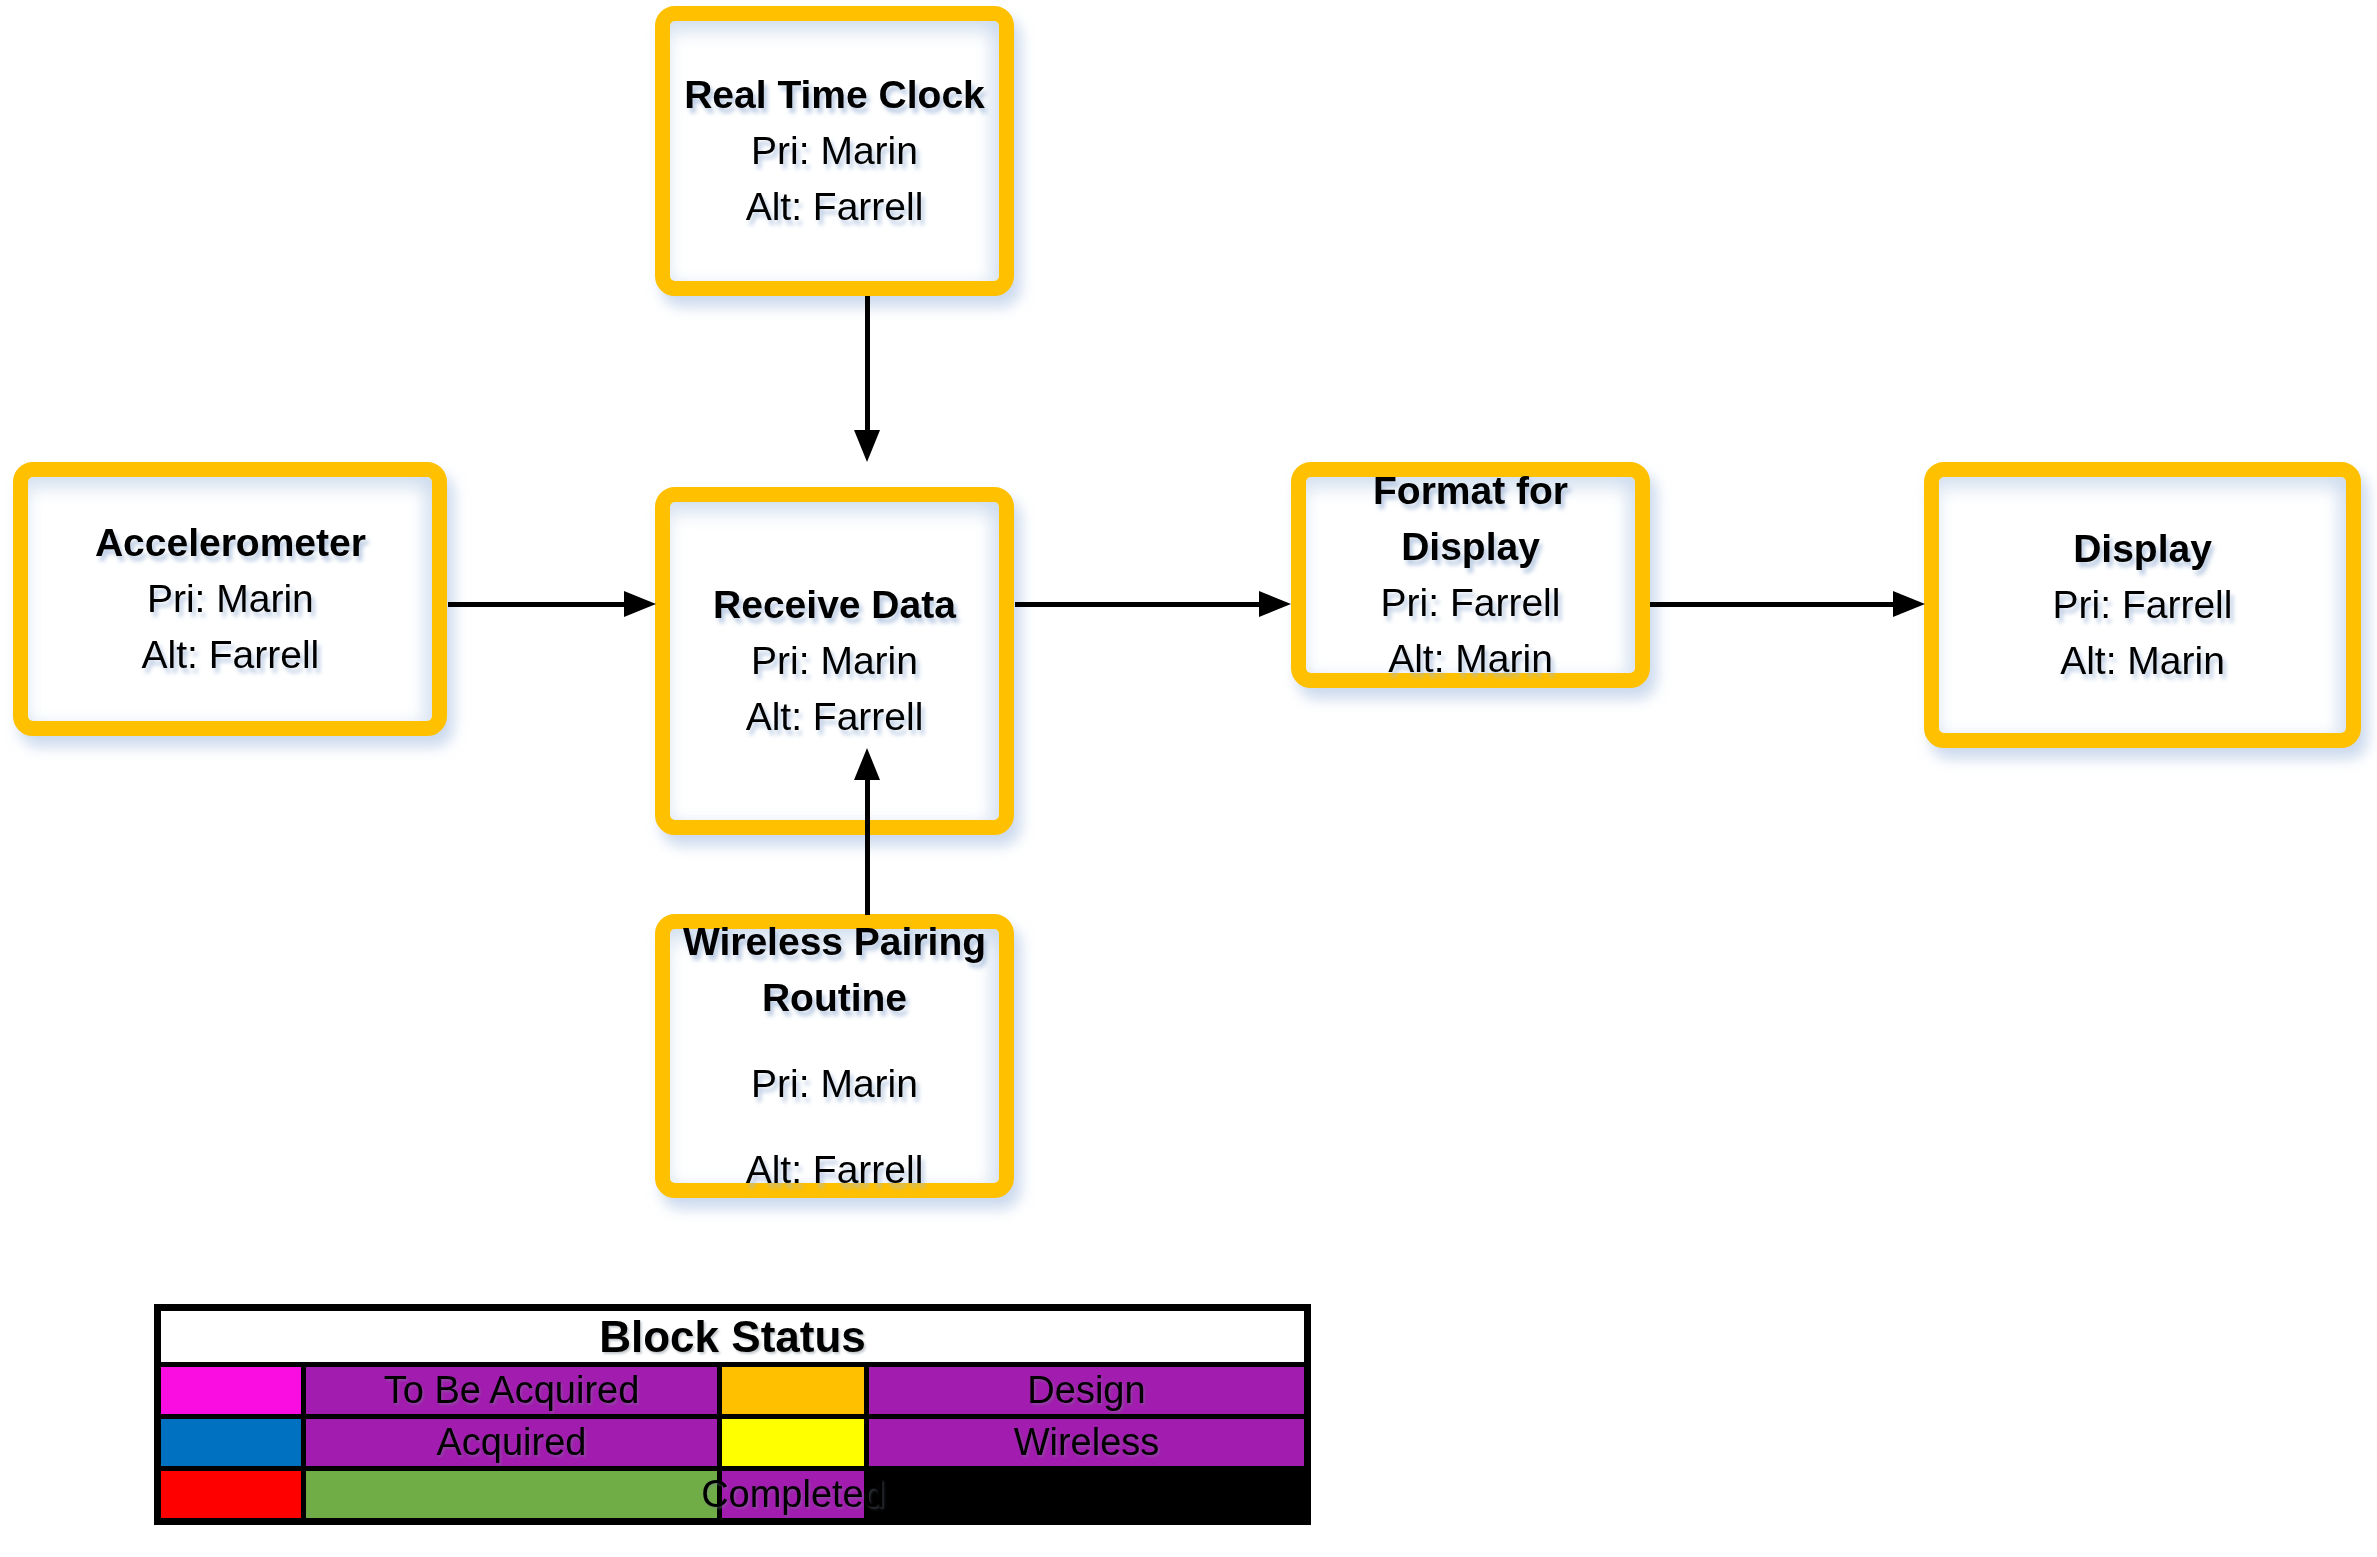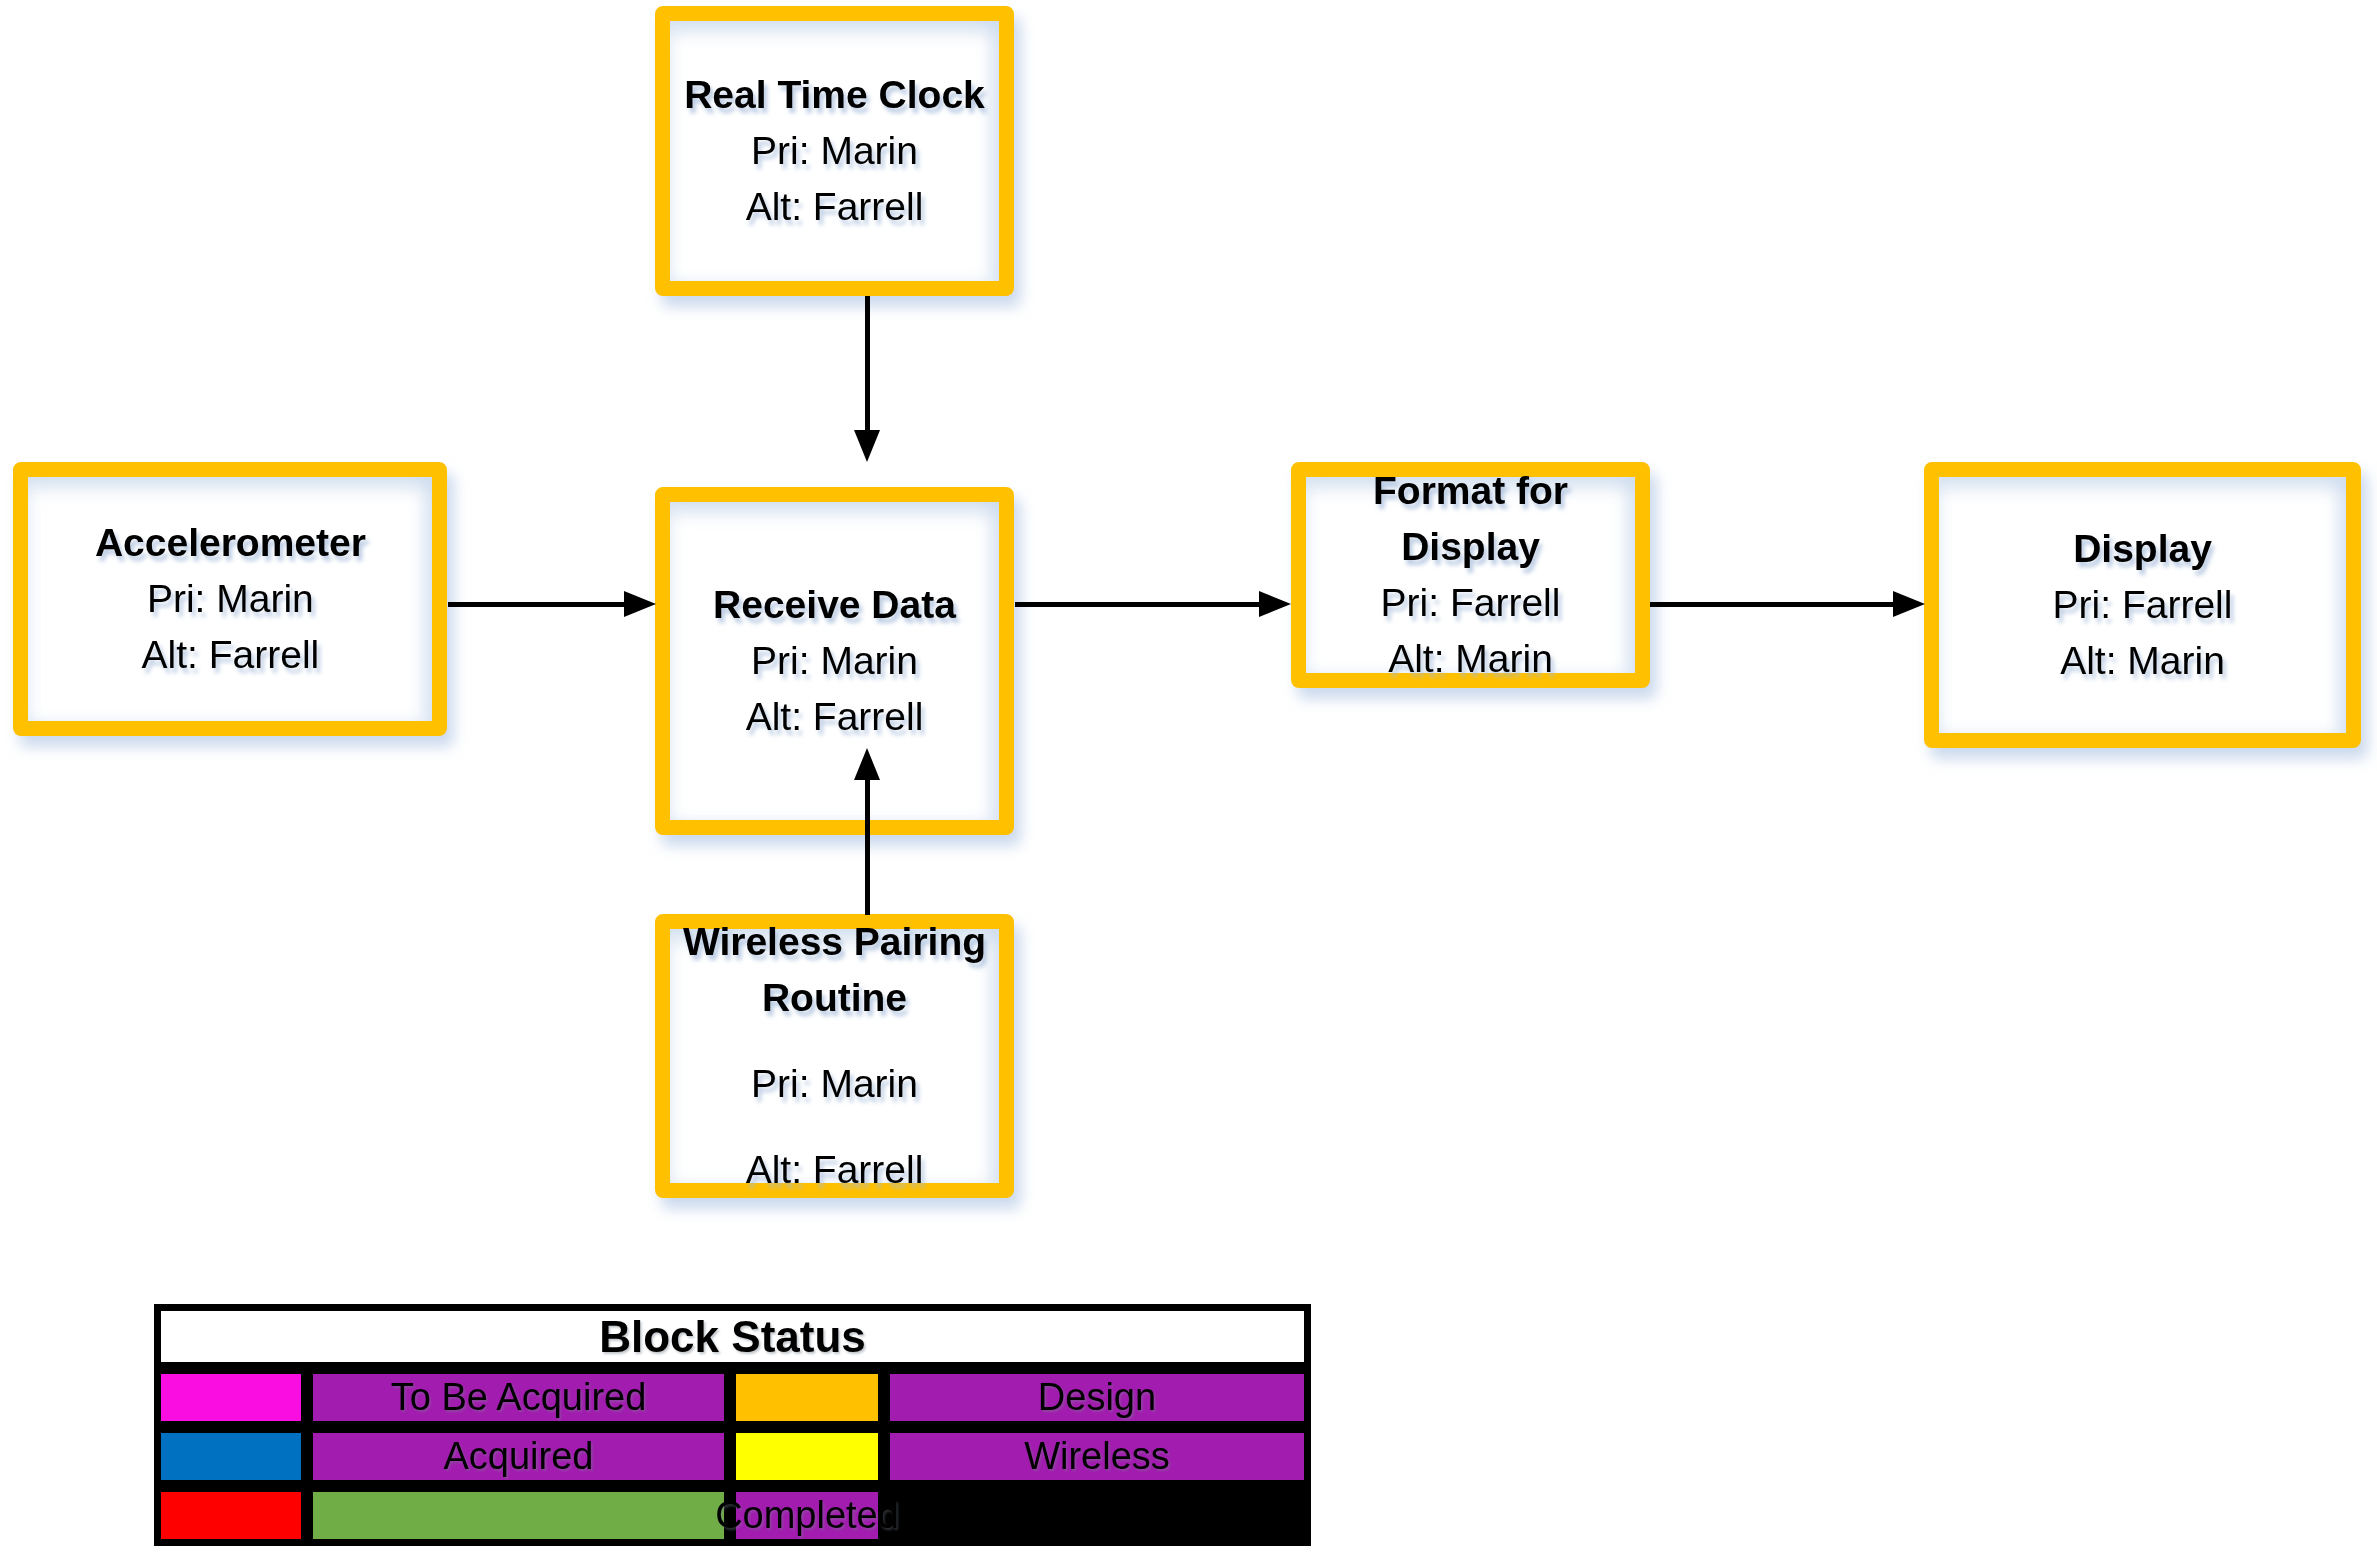--- a/index.html
+++ b/index.html
@@ -14,21 +14,21 @@
     height: 1558px;
     background: #ffffff;
     overflow: hidden;
   }
 
   
   .block {
     position: absolute;
     box-sizing: border-box;
     border: 15px solid #FFC000;
-    border-radius: 8px;
+    border-radius: 20px;
     background: #ffffff;
     display: flex;
     flex-direction: column;
     align-items: center;
     justify-content: center;
     text-align: center;
     color: #000000;
     font-size: 39px;
     line-height: 56px;
     box-shadow:
@@ -75,21 +75,21 @@
     position: absolute;
     left: 154px;
     top: 1304px;
     width: 1157px;
     box-sizing: border-box;
     background: #000000;
     padding: 7px;
     display: grid;
     grid-template-columns: 140px 411px 142px 1fr;
     grid-template-rows: 51px 47px 47px 47px;
-    gap: 12px;
+    gap: 5px;
   }
   .legend-header {
     grid-column: 1 / -1;
     background: #ffffff;
     display: flex;
     align-items: center;
     justify-content: center;
     font-size: 44px;
     font-weight: bold;
     color: #000000;

